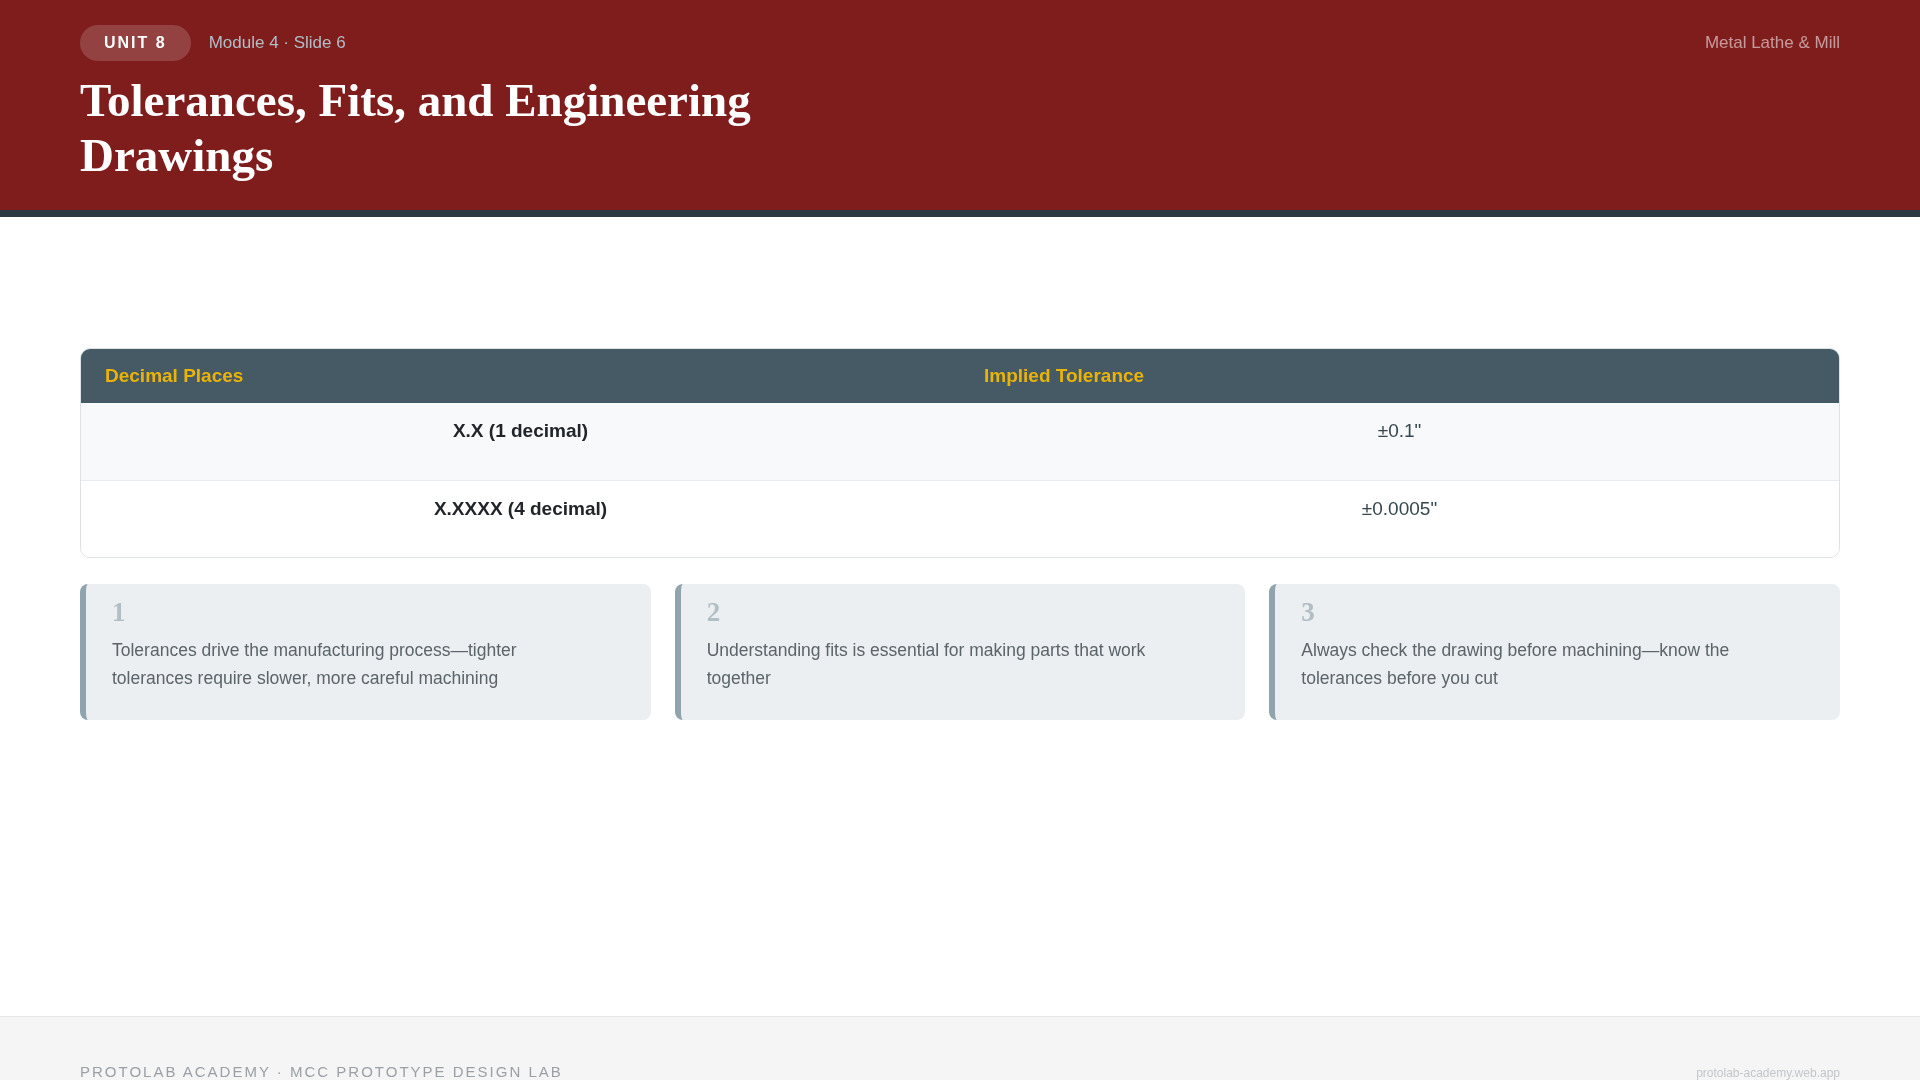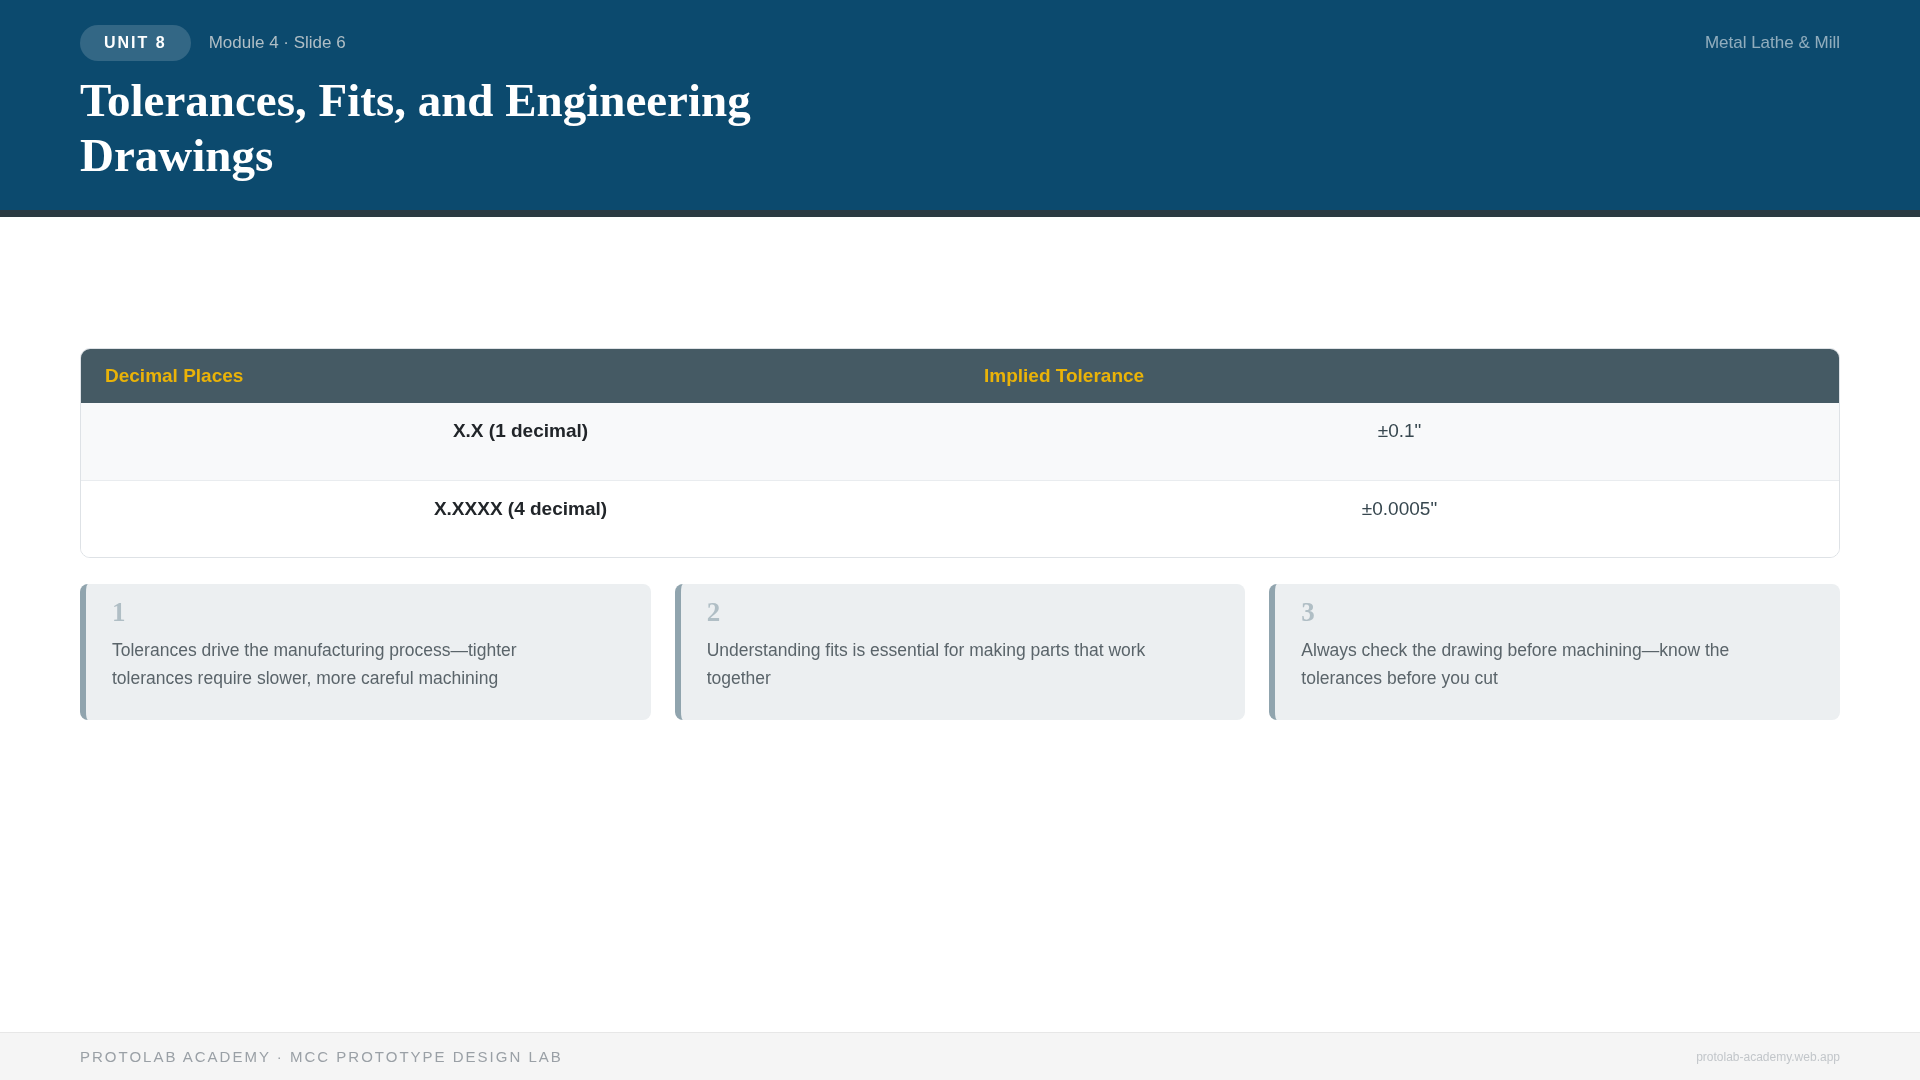--- a/index.html
+++ b/index.html
@@ -7,21 +7,21 @@
   body {
     position: relative;
     background: #ffffff;
     font-family: "Liberation Sans", sans-serif;
     overflow: hidden;
   }
 
   
   .slide-header {
     height: 217px;
-    background: #0c4a6e;
+    background: #7f1d1d;
     border-bottom: 7px solid #2b3a42;
     padding: 25px 80px 0 80px;
   }
   .header-top {
     display: flex;
     align-items: center;
   }
   .unit-badge {
     background: rgba(255,255,255,0.16);
     color: #ffffff;
@@ -112,25 +112,25 @@
     font-size: 17.5px;
     line-height: 1.55;
     color: #5a646a;
     max-width: 460px;
   }
 
   
   .slide-footer {
     position: absolute;
     left: 0; right: 0; bottom: 0;
-    height: 48px;
+    height: 64px;
     background: #f5f5f5;
     border-top: 1px solid #e7e7e7;
     display: flex;
-    align-items: center;
+    align-items: flex-end;
     justify-content: space-between;
     padding: 0 80px;
   }
   .footer-brand {
     font-size: 15px;
     letter-spacing: 2px;
     color: #9aa0a6;
   }
   .footer-url {
     font-size: 12px;

